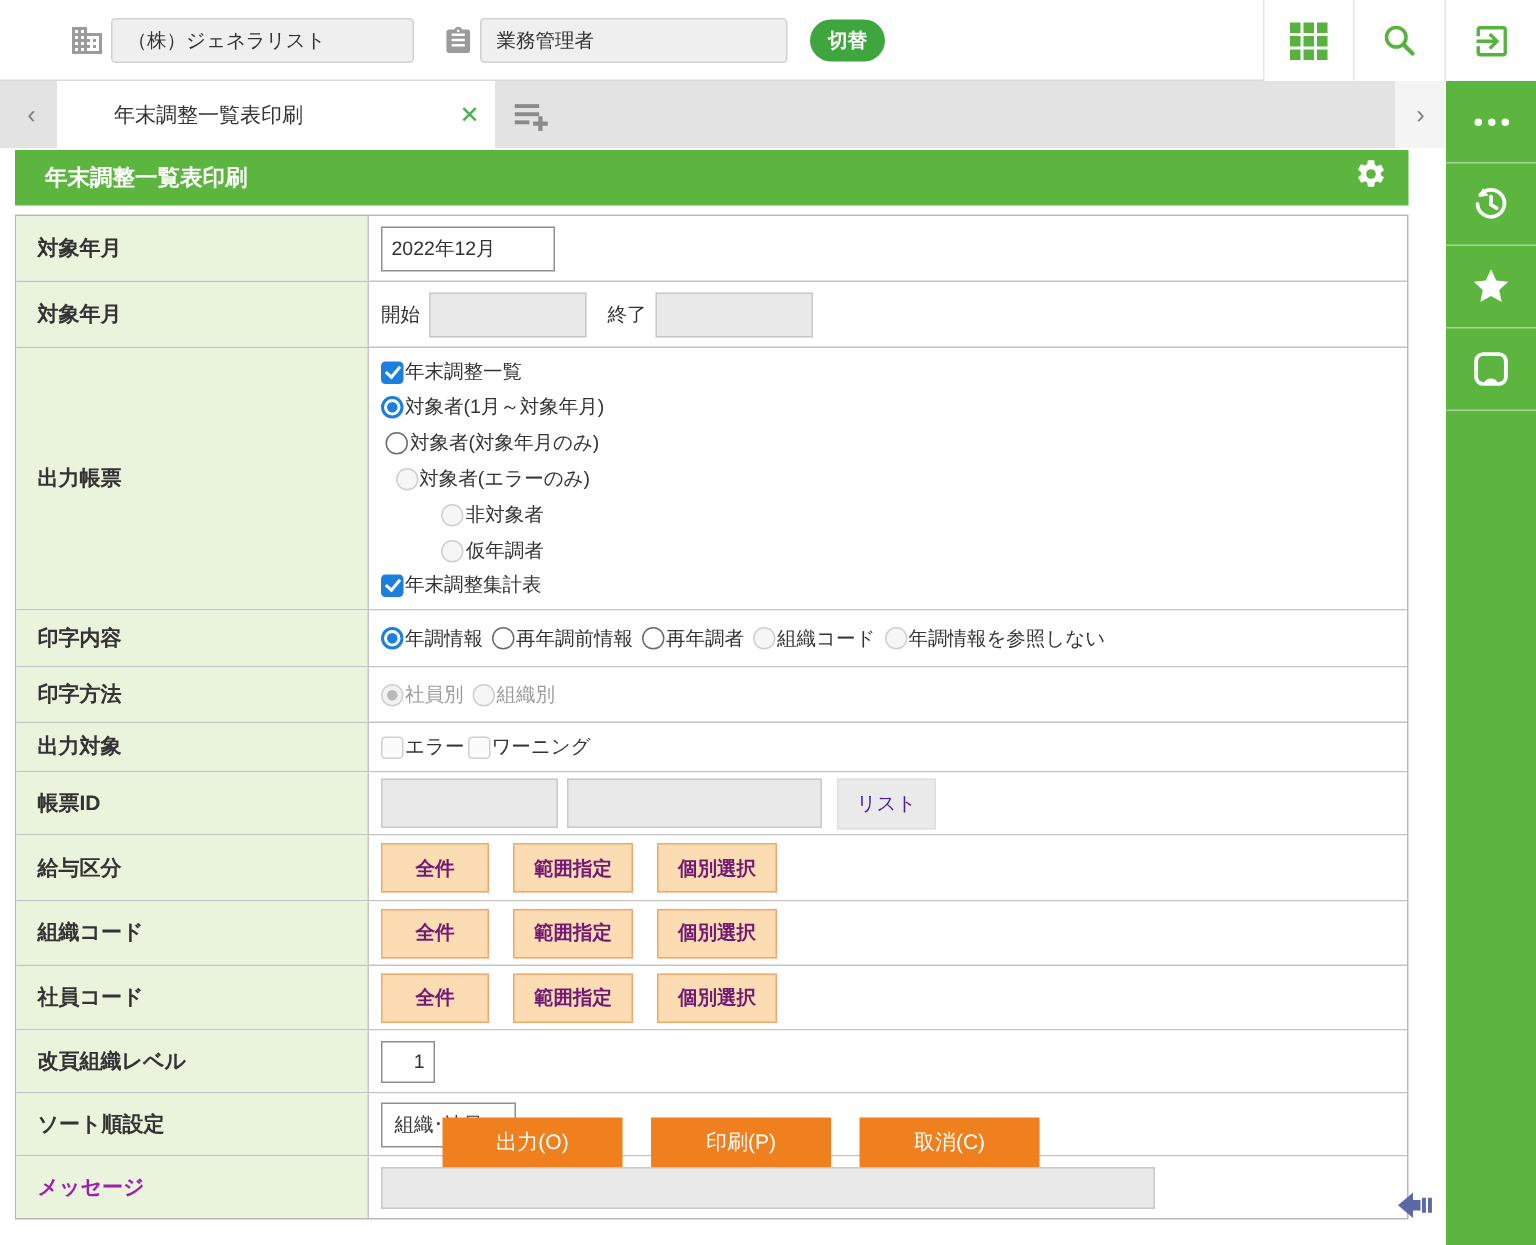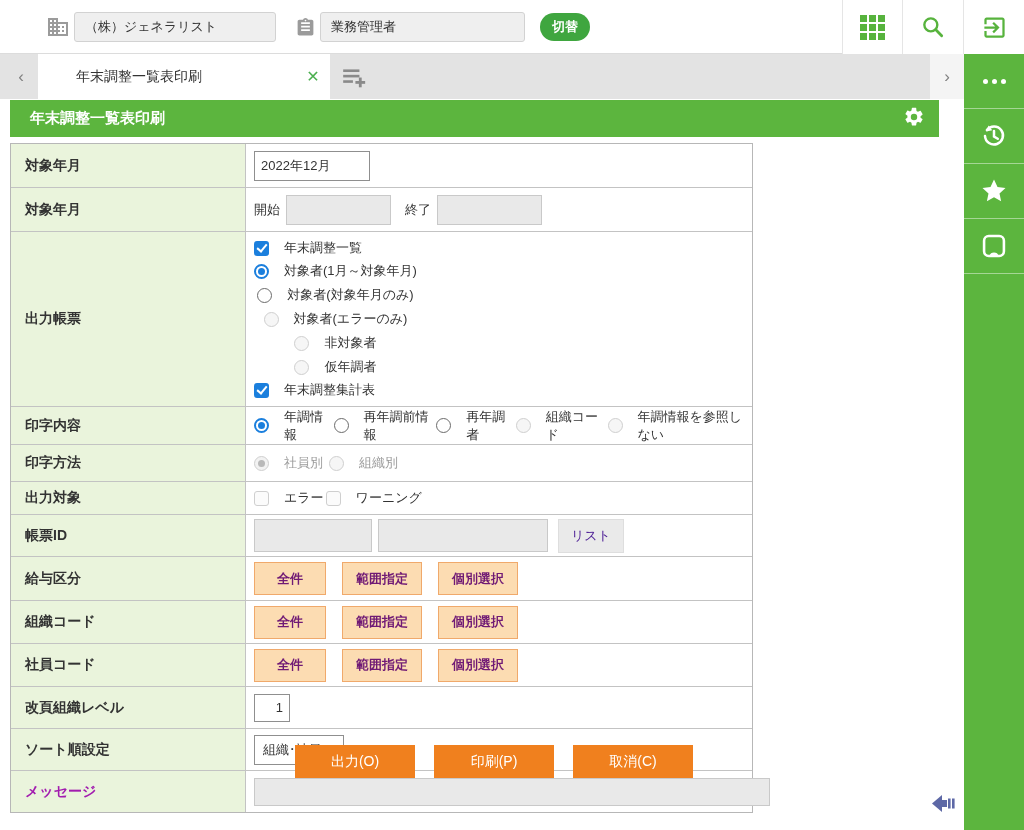--- a/index.html
+++ b/index.html
@@ -28,34 +28,34 @@
   .side-cell { width:60px; height:55px; display:flex; align-items:center; justify-content:center; border-bottom:1px solid rgba(255,255,255,0.45); cursor:pointer; }
   .dots { display:flex; gap:4px; }
   .dots i { width:5px; height:5px; border-radius:50%; background:#fff; }
 
   
   .main { position:absolute; top:99px; left:0; width:964px; height:731px; background:#fff; }
   .titlebar { position:absolute; left:10px; top:1px; width:929px; height:37px; background:#5cb53e; display:flex; align-items:center; }
   .titlebar .ttl { color:#fff; font-size:15px; font-weight:bold; padding-left:20px; flex:1; }
   .gear-btn { width:50px; text-align:center; cursor:pointer; }
 
-  .ftable { position:absolute; left:10px; top:44px; width:743px; border:1px solid #b7b7b7; }
+  .ftable { position:absolute; left:10px; top:44px; width:929px; border:1px solid #b7b7b7; }
   .frow { display:flex; border-bottom:1px solid #c3c3c3; background:#fff; }
   .frow:last-child { border-bottom:none; }
   .flabel { width:235px; background:#eaf4dc; border-right:1px solid #c3c3c3; display:flex; align-items:center; padding-left:14px; font-size:14px; font-weight:bold; color:#333; flex-shrink:0; }
   .flabel.dim { color:#a21caf; }
   .fcontent { flex:1; display:flex; align-items:center; padding-left:8px; font-size:13px; color:#333; gap:6px; }
   .fcontent.col { flex-direction:column; align-items:flex-start; justify-content:center; gap:5px; padding:7px 0 7px 8px; }
   .line { display:flex; align-items:center; gap:6px;flex-direction:column; }
 
   input.txt { height:30px; border:1px solid #8f8f8f; font-size:13px; padding:0 6px; font-family:inherit; color:#333; background:#fff; }
   input.txt:disabled, input.dis { background:#e9e9e9; border:1px solid #c9c9c9; }
   .num { text-align:right; }
 
-  .opt { display:inline-flex; align-items:center; gap:15px; cursor:pointer; }
+  .opt { display:inline-flex; align-items:center; gap:1px; cursor:pointer; }
   .opt.dim { color:#9a9a9a; }
   .rd { width:15px; height:15px; border-radius:50%; background:#fff; flex-shrink:0; }
   .rd.on { border:2px solid #1b7fdd; position:relative; }
   .rd.on::after { content:''; position:absolute; inset:2px; border-radius:50%; background:#1b7fdd; }
   .rd.norm { border:1px solid #6b6b6b; }
   .rd.dis { border:1px solid #cfcfcf; background:#f6f6f6; }
   .rd.dison { border:1px solid #cfcfcf; background:#f2f2f2; position:relative; }
   .rd.dison::after { content:''; position:absolute; inset:3px; border-radius:50%; background:#b9b9b9; }
   .cb { width:15px; height:15px; border-radius:3px; display:inline-flex; align-items:center; justify-content:center; flex-shrink:0; }
   .cb.on { background:#1b7fdd; }

